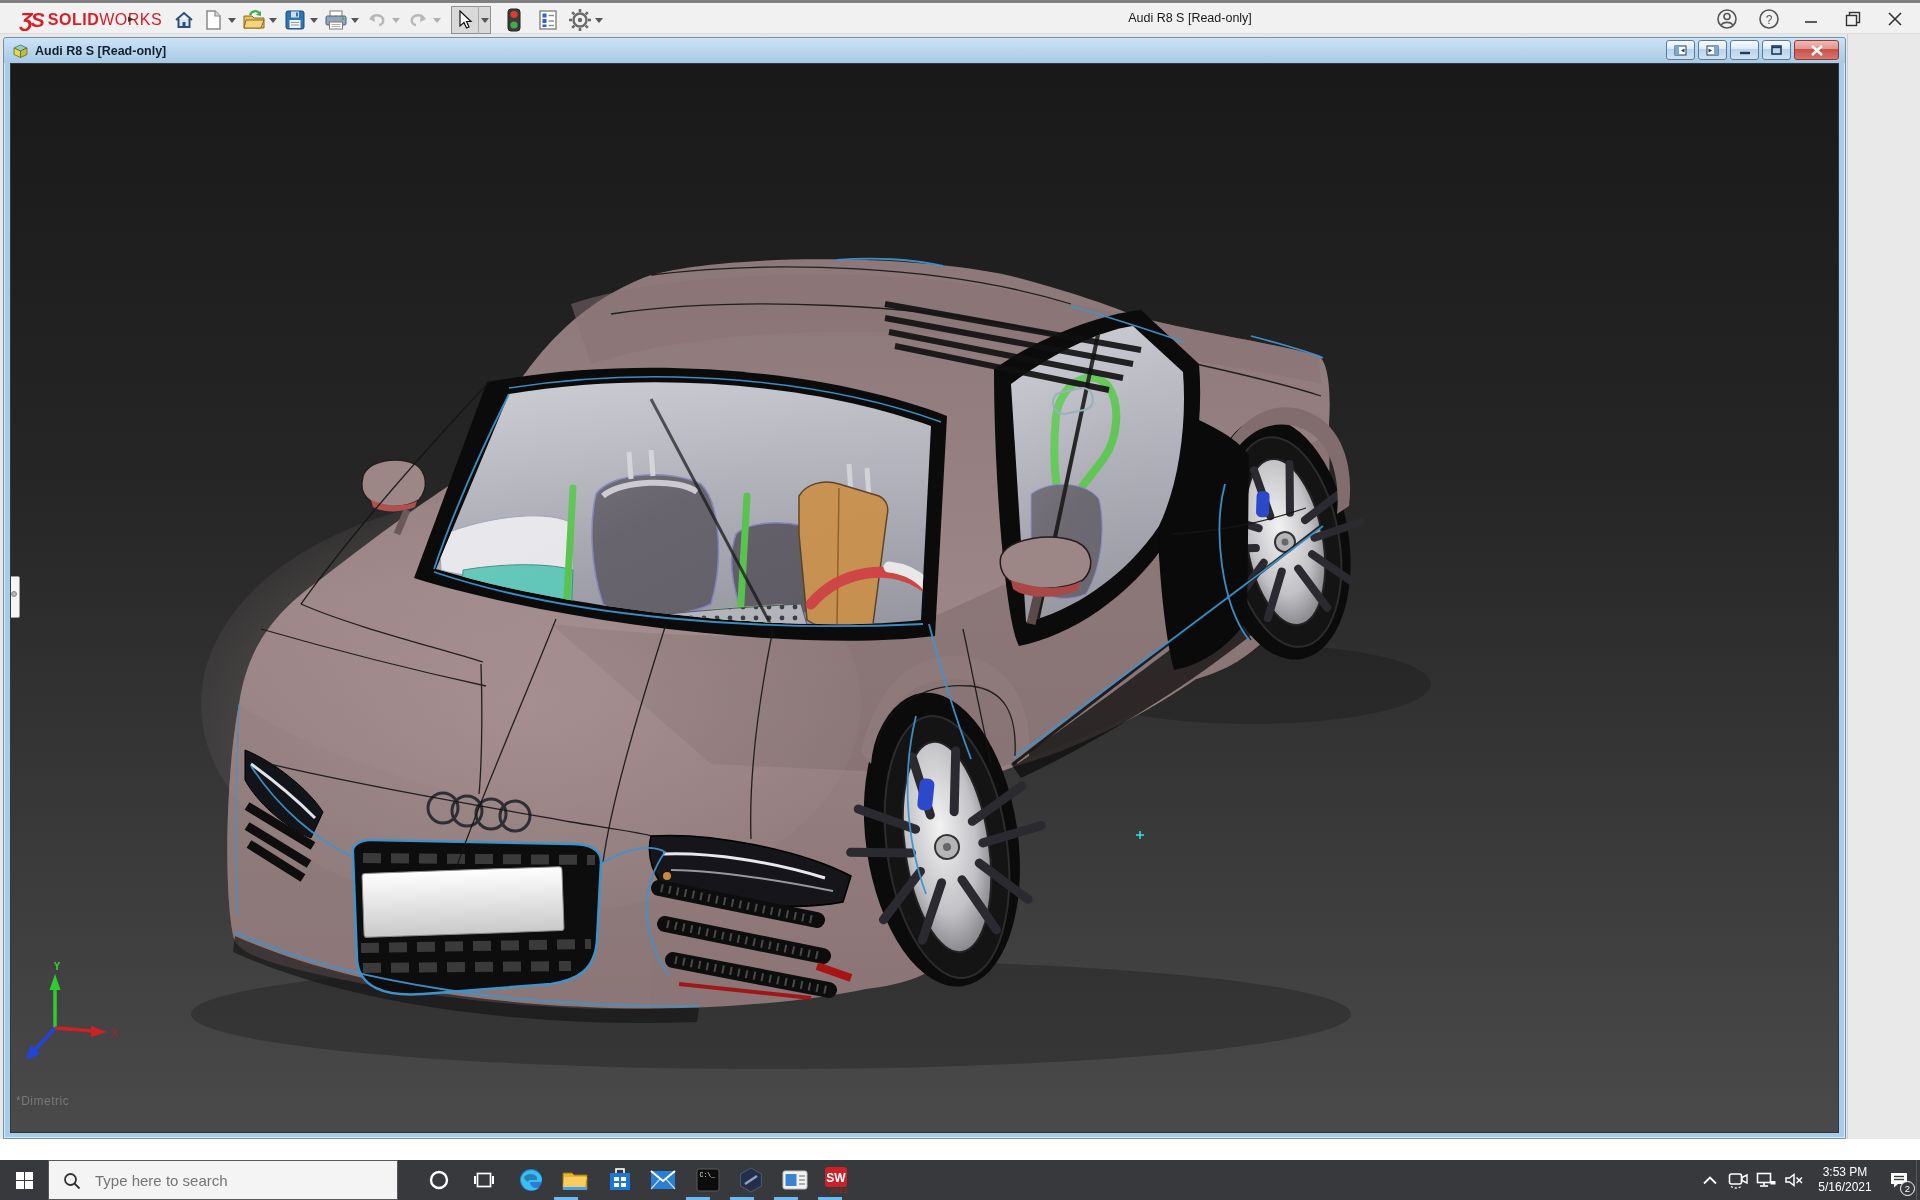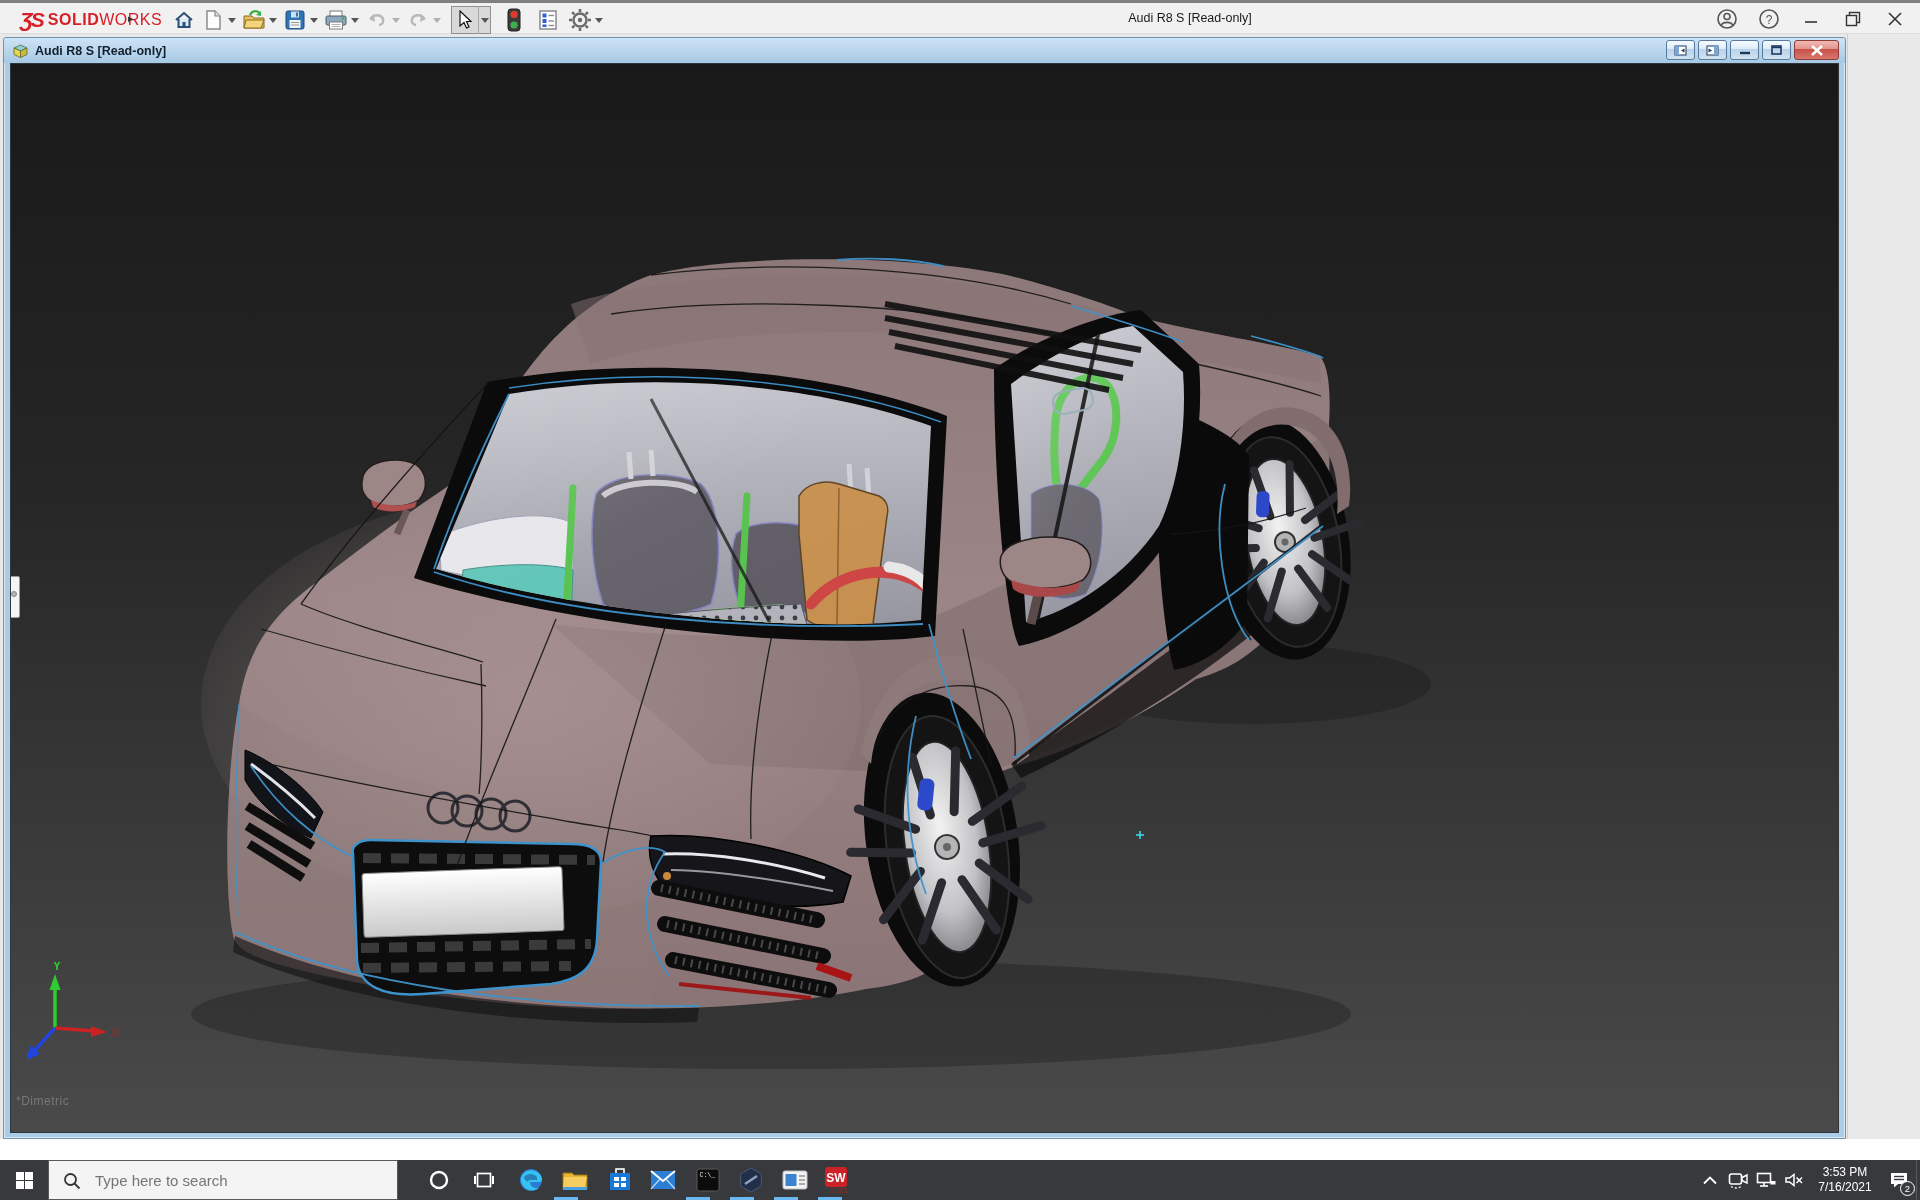--- a/index.html
+++ b/index.html
@@ -725,21 +725,21 @@
       </div>
       <div class="tray-ico">
         <svg width="20" height="16">
           <path d="M2,6 H5.5 L10,2.5 V13.5 L5.5,10 H2 Z" fill="none" stroke="#fff" stroke-width="1.5"></path>
           <line x1="12.5" y1="5.5" x2="18" y2="11" stroke="#fff" stroke-width="1.5"></line>
           <line x1="18" y1="5.5" x2="12.5" y2="11" stroke="#fff" stroke-width="1.5"></line>
         </svg>
       </div>
       <div id="clock">
         <div>3:53 PM</div>
-        <div>7/16/2021</div>
+        <div>5/16/2021</div>
       </div>
       <div id="action-center">
         <svg width="20" height="18">
           <path d="M2,2 H18 V13 H9 L5,16.5 V13 H2 Z" fill="#fff"></path>
           <line x1="5" y1="5.5" x2="15" y2="5.5" stroke="#37393c" stroke-width="1.4"></line>
           <line x1="5" y1="8.5" x2="15" y2="8.5" stroke="#37393c" stroke-width="1.4"></line>
         </svg>
         <div id="action-badge">2</div>
       </div>
       <div id="show-desktop"></div>

